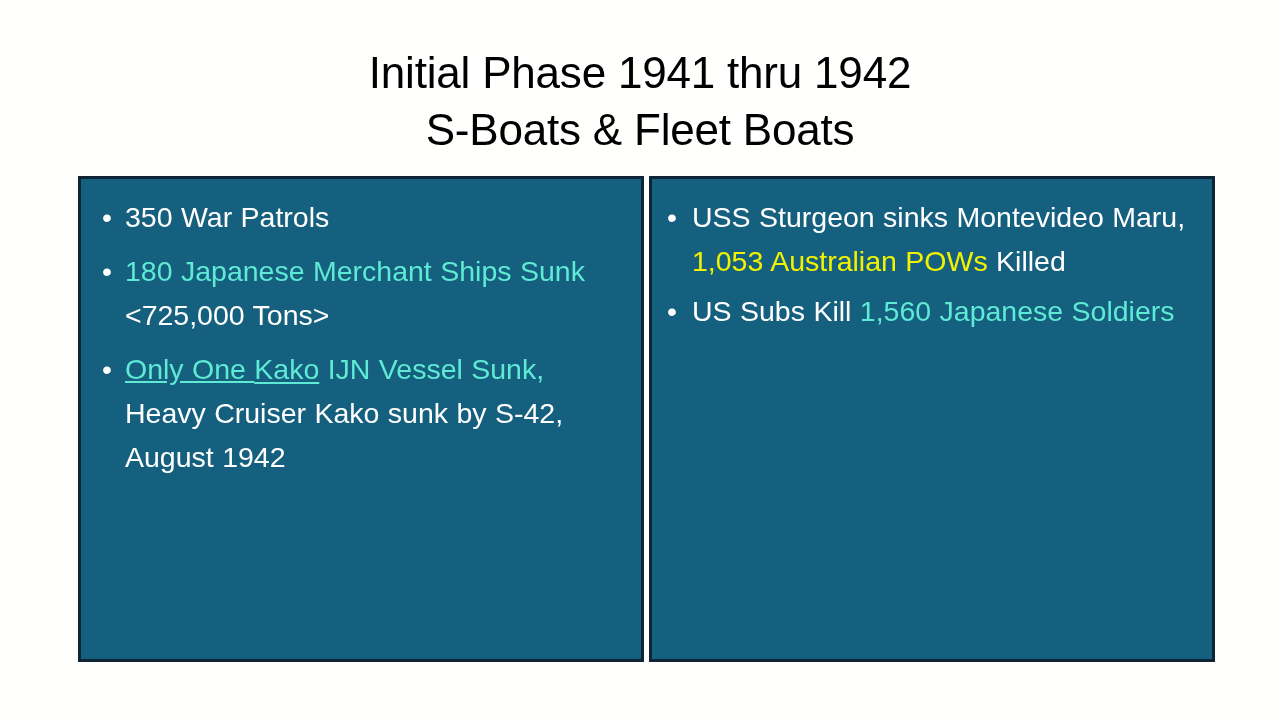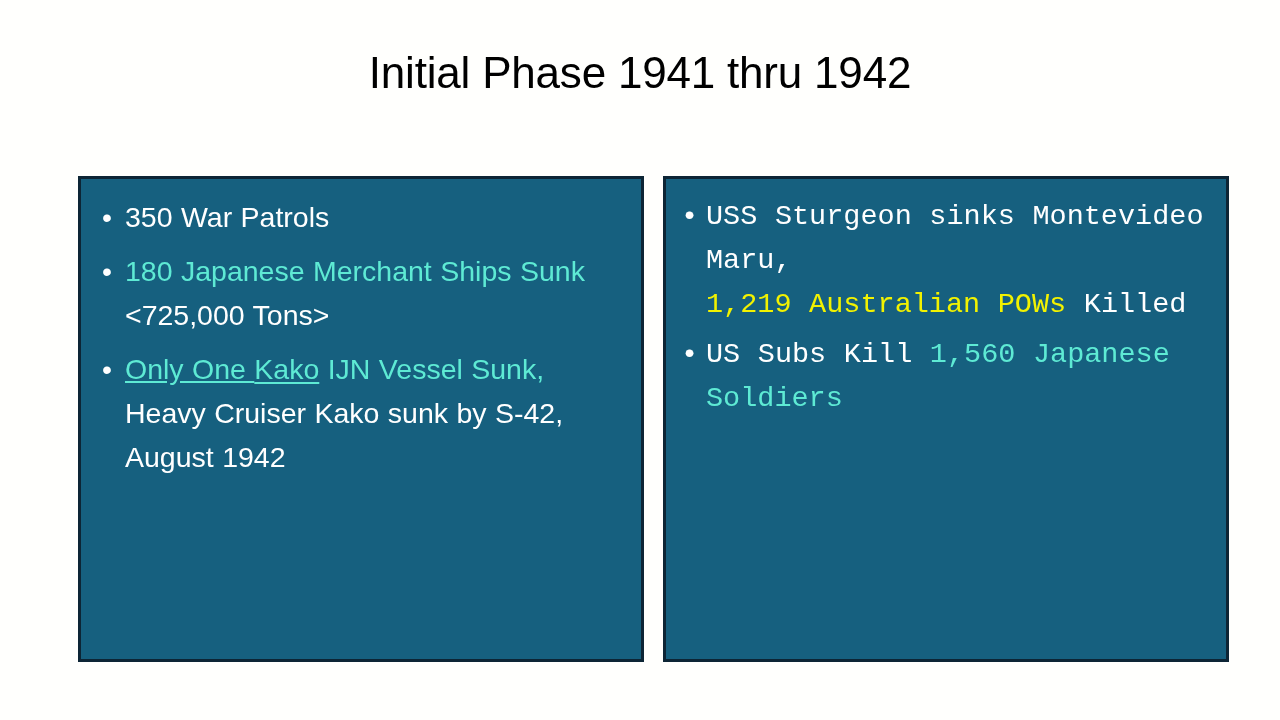--- a/index.html
+++ b/index.html
@@ -42,26 +42,25 @@
     overflow: hidden;
   }
   #left-box {
     left: 78px;
     top: 176px;
     width: 566px;
     height: 486px;
     padding: 16px 14px 10px 16px;
   }
   #right-box {
-    left: 663px;
+    left: 649px;
     top: 176px;
     width: 566px;
     height: 486px;
     padding: 16px 14px 10px 10px;
-    font-family: Liberation Mono, monospace;
   }
 
   
   .bullet-list {
     list-style: none;
     margin: 0;
     padding: 0;
   }
   .bullet-item {
     position: relative;
@@ -98,28 +97,29 @@
   .t-white  { color: #ffffff; }
   .t-red    { color: #5eead4; }
   .t-yellow { color: #f2f200; }
   .t-underline { text-decoration: underline; text-decoration-thickness: 2px; text-underline-offset: 3px; }
 </style>
 </head>
 <body>
 
 <div id="slide-title">
   <span class="title-line">Initial Phase 1941 thru 1942</span>
+  <span class="title-line">S-Boats &amp; Fleet Boats</span>
 </div>
 
 <div class="content-box" id="left-box">
   <ul class="bullet-list" id="left-list">
       <li class="bullet-item"><span><span class="t-white" style="white-space: pre-wrap; text-align: right;">350 War Patrols</span></span></li>
       <li class="bullet-item"><span><span class="t-red" style="white-space: pre-wrap;">180 Japanese Merchant Ships Sunk</span><span class="t-white" style="white-space: pre-wrap;"> &lt;725,000 Tons&gt;</span></span></li>
       <li class="bullet-item"><span><span class="t-red" style="white-space: pre-wrap; text-decoration: underline;">Only One </span><span class="t-red t-underline" style="white-space: pre-wrap;">Kako</span><span class="t-red" style="white-space: pre-wrap;"> IJN Vessel Sunk,</span><span class="t-white" style="white-space: pre-wrap;"> Heavy Cruiser Kako sunk by S-42, August 1942</span></span></li>
     </ul>
 </div>
 
 <div class="content-box" id="right-box">
   <ul class="bullet-list" id="right-list">
-      <li class="bullet-item"><span><span class="t-white" style="white-space: pre-wrap;">USS Sturgeon sinks Montevideo Maru,</span></span><span class="sub-line"><span class="t-yellow" style="white-space: pre-wrap;">1,219 Australian POWs</span><span class="t-white" style="white-space: pre-wrap;"> Killed</span></span></li>
+      <li class="bullet-item"><span><span class="t-white" style="white-space: pre-wrap;">USS Sturgeon sinks Montevideo Maru,</span></span><span class="sub-line"><span class="t-yellow" style="white-space: pre-wrap;">1,053 Australian POWs</span><span class="t-white" style="white-space: pre-wrap;"> Killed</span></span></li>
       <li class="bullet-item"><span><span class="t-white" style="white-space: pre-wrap;">US Subs Kill </span><span class="t-red" style="white-space: pre-wrap;">1,560 Japanese Soldiers</span></span></li>
     </ul>
 </div>
 
 </body></html>

